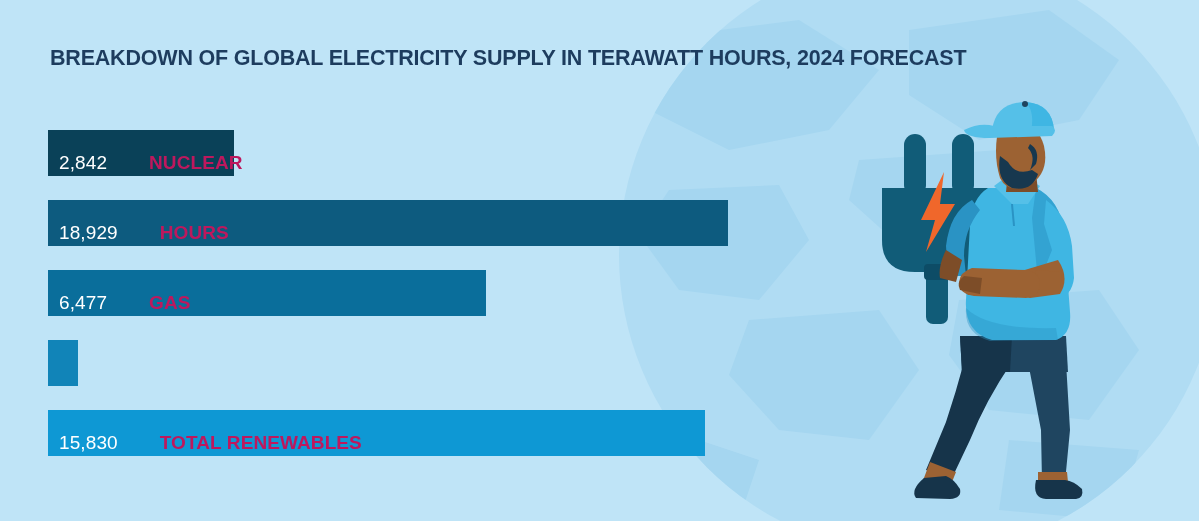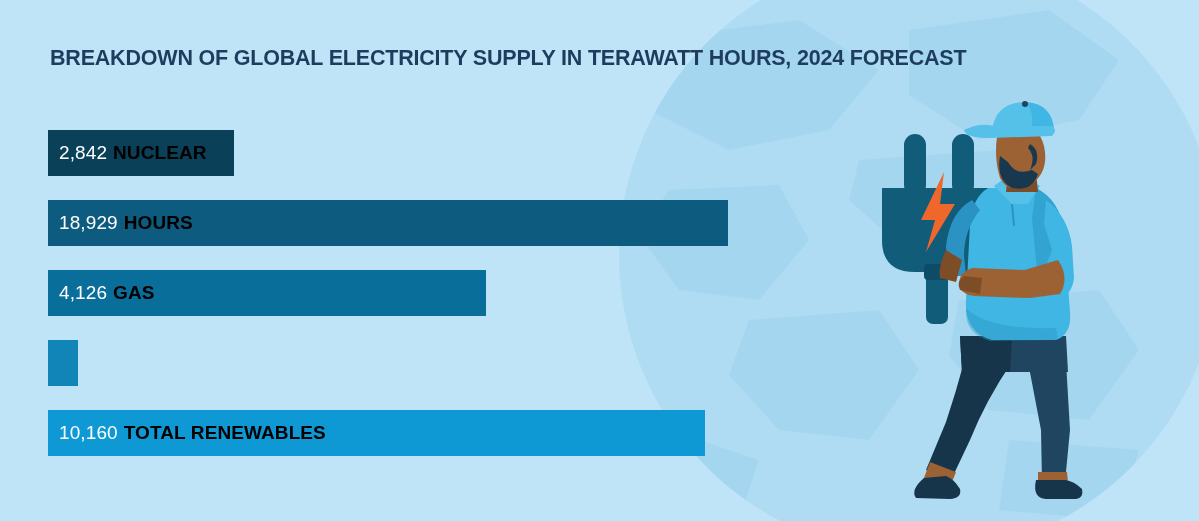--- a/index.html
+++ b/index.html
@@ -39,30 +39,31 @@
     position:relative;
     height:46px;
     margin-bottom:24px;
   }
   .bar-rect {
     position:absolute; left:0; top:0;
     height:46px;
   }
   .bar-caption {
     position:absolute;
-    left:11px; top:0;
+    left:11px; top:10px;
     height:46px;
     display:flex; align-items:center;
     white-space:nowrap;
     font-size:19px;
     letter-spacing:0.1px;
     z-index:3;
+    gap:36px;
   }
   .bar-value { font-weight:normal; color:#ffffff; }
-  .bar-name  { font-weight:bold; color:#000000; margin-left:6px; }
+  .bar-name  { font-weight:bold; color:#be185d; margin-left:6px; }
   
   .bar-row.tiny .bar-name { color:#1d3c5e; }
 
   
   #illustration {
     position:absolute;
     left:860px; top:100px;
     width:270px; height:400px;
   }
 </style>
@@ -106,33 +107,33 @@
       <div class="bar-rect" style="width:680px;background:#0d5b7f;"></div>
       <div class="bar-caption">
         <span class="bar-value">18,929</span>
         <span class="bar-name">HOURS</span>
       </div>
     </div>
 
     <div class="bar-row">
       <div class="bar-rect" style="width:438px;background:#0a6e9b;"></div>
       <div class="bar-caption">
-        <span class="bar-value">4,126</span>
+        <span class="bar-value">6,477</span>
         <span class="bar-name">GAS</span>
       </div>
     </div>
 
     <div class="bar-row tiny">
       <div class="bar-rect" style="width:30px;background:#1184b8;"></div>
     </div>
 
     <div class="bar-row">
       <div class="bar-rect" style="width:657px;background:#0e98d4;"></div>
       <div class="bar-caption">
-        <span class="bar-value">10,160</span>
+        <span class="bar-value">15,830</span>
         <span class="bar-name">TOTAL RENEWABLES</span>
       </div>
     </div>
 
   </div>
 
   <svg id="illustration" viewBox="0 0 270 400">
 
     <g>
       <path d="M168 262 L206 262 L210 330 L205 382 L182 382 L181 330 Z" fill="#1f4560"></path>

